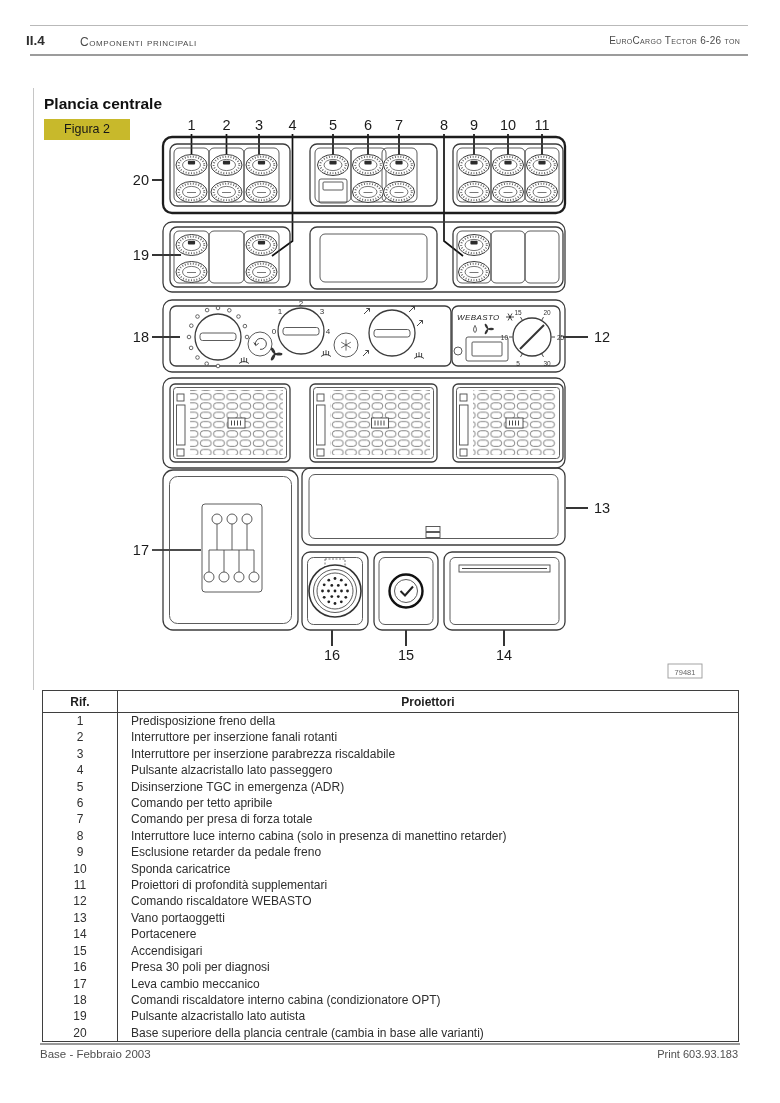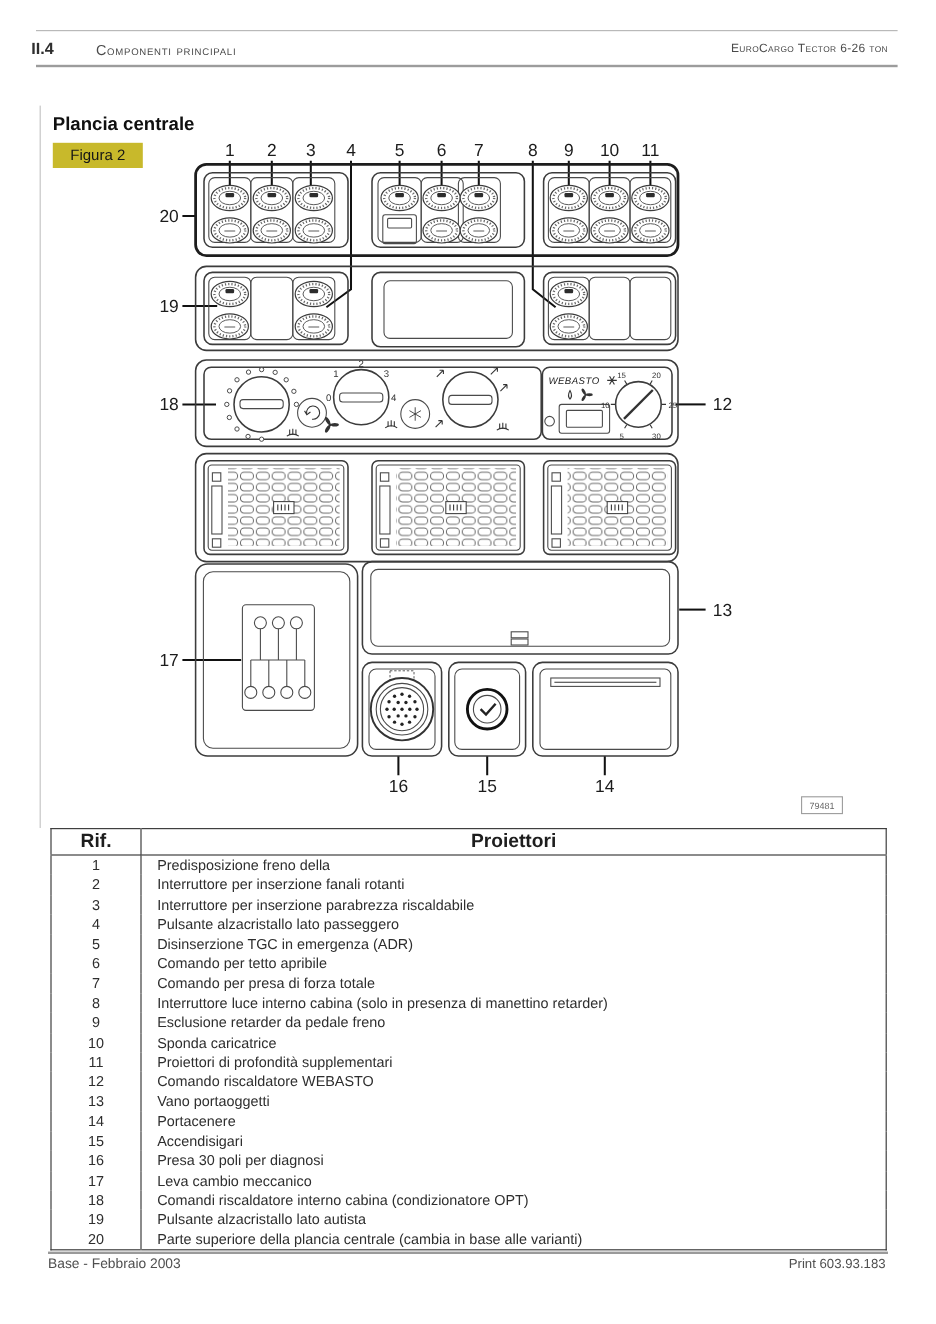--- a/index.html
+++ b/index.html
@@ -14,40 +14,40 @@
   .hline2 { left:30px; width:718px; top:54px; height:2px; background:#9c9c9c; }
   .sec-num { left:26px; top:33px; font-size:13.5px; font-weight:bold; color:#2e2e2e; }
   .sec-title { left:80px; top:35px; font-size:12px; color:#4a4a4a; font-variant:small-caps; letter-spacing:0.6px; }
   .model { right:40px; top:35px; font-size:10px; color:#4a4a4a; font-variant:small-caps; letter-spacing:0.3px; }
 
   
   .margin-rule { left:33px; top:88px; width:1px; height:602px; background:#c6c6c6; }
 
   
   .fig-title { left:44px; top:95px; font-size:15.5px; font-weight:bold; color:#101010; }
-  .fig-badge { left:44px; top:119px; width:75px; height:21px; background:#c8b92b;
+  .fig-badge { left:44px; top:119px; width:86px; height:21px; background:#c8b92b;
                text-align:center; line-height:21px; font-size:12.5px; color:#161616; }
 
   
   #figure-svg { left:120px; top:113px; }
   .ol   { fill:none; stroke:#3c3c3c; stroke-width:1.3; }
   .ob   { fill:none; stroke:#1d1d1d; stroke-width:2.3; }
   .thin { fill:none; stroke:#4a4a4a; stroke-width:0.9; }
   .cl   { fill:none; stroke:#111; stroke-width:1.7; }
   .num  { font-family:"Liberation Sans",sans-serif; font-size:14.5px; fill:#1b1b1b; }
   .knum { font-family:"Liberation Sans",sans-serif; font-size:8px; fill:#333; }
   .dnum { font-family:"Liberation Sans",sans-serif; font-size:6.5px; fill:#333; }
   .wlbl { font-family:"Liberation Sans",sans-serif; font-size:8px; font-style:italic; fill:#222; letter-spacing:0.4px; }
   .ref  { font-family:"Liberation Sans",sans-serif; font-size:7.5px; fill:#666; }
   .ic   { fill:none; stroke:#333; stroke-width:0.9; }
 
   
   #desc-table { left:42px; top:690px; width:697px; border-collapse:collapse; table-layout:fixed;
                 border:1.3px solid #3f3f3f; }
-  #desc-table th { height:21px; font-size:16px; font-weight:bold; color:#1d1d1d;
+  #desc-table th { height:21px; font-size:12px; font-weight:bold; color:#1d1d1d;
                    border-bottom:1.3px solid #3f3f3f; padding:0; }
   #desc-table th.h1 { width:74px; border-right:1.1px solid #3f3f3f; }
   #desc-table td { height:16.4px; line-height:16.4px; font-size:12px; color:#2e2e2e;
                    padding:0; white-space:nowrap; overflow:hidden; }
   #desc-table td.c1 { text-align:center; border-right:1.1px solid #3f3f3f; }
   #desc-table td.c2 { padding-left:13px; }
 
   
   .fline { left:40px; width:700px; top:1043px; height:1.5px; background:#9a9a9a; }
   .f-left  { left:40px; top:1048px; font-size:11.5px; color:#4f4f4f;text-align:center; }
@@ -505,21 +505,21 @@
       <tr>
           <td class="c1">18</td>
           <td class="c2">Comandi riscaldatore interno cabina (condizionatore OPT)</td>
         </tr>
       <tr>
           <td class="c1">19</td>
           <td class="c2">Pulsante alzacristallo lato autista</td>
         </tr>
       <tr>
           <td class="c1">20</td>
-          <td class="c2">Parte superiore della plancia centrale (cambia in base alle varianti)</td>
+          <td class="c2">Base superiore della plancia centrale (cambia in base alle varianti)</td>
         </tr>
     </tbody>
   </table>
 
   <div class="abs fline"></div>
   <div class="abs f-left">Base - Febbraio 2003</div>
   <div class="abs f-right">Print 603.93.183</div>
 
 </div>
 

